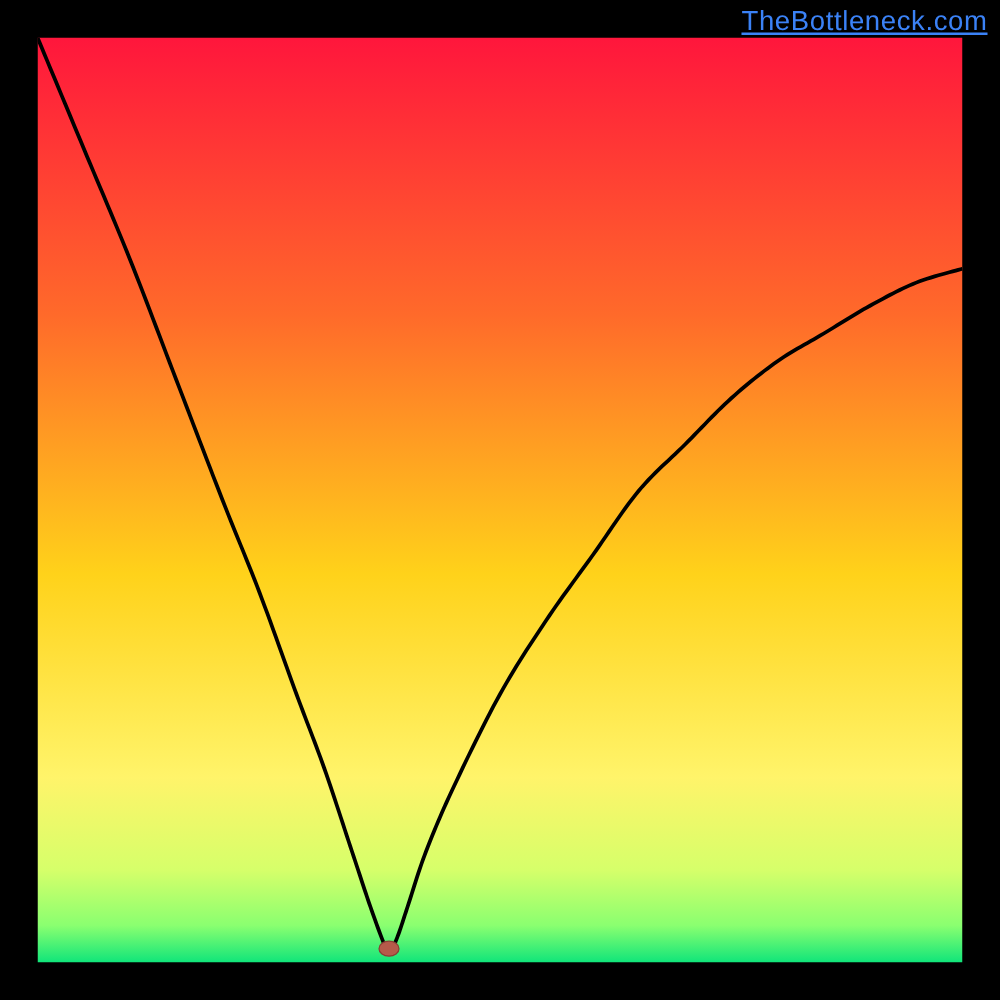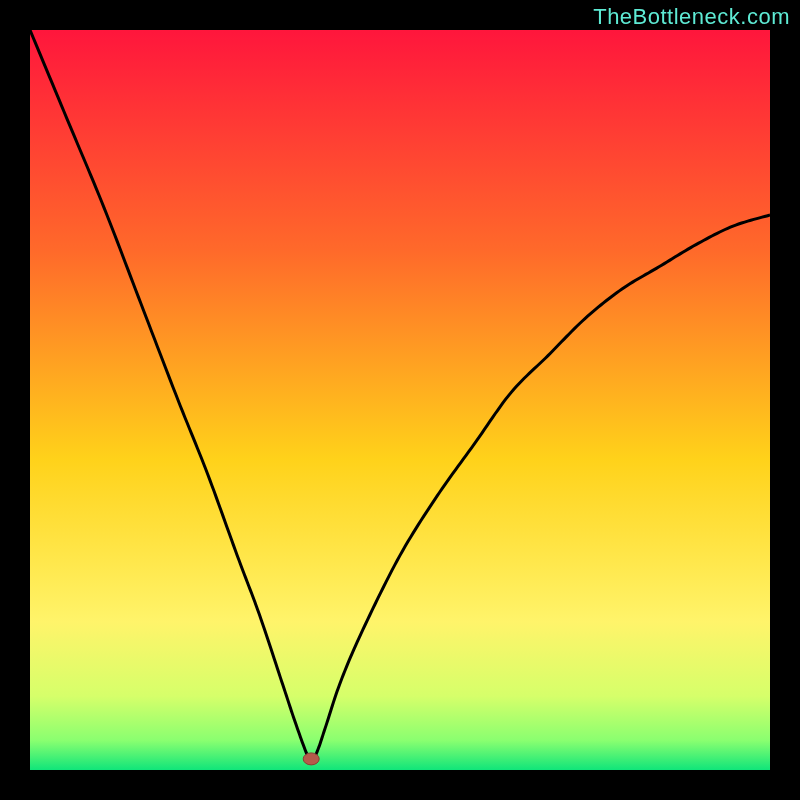--- a/index.html
+++ b/index.html
@@ -14,25 +14,26 @@
   .frame {
     position: relative;
     width: 800px;
     height: 800px;
     background: #000;
   }
   .watermark {
     position: absolute;
     top: 4px;
     right: 10px;
-    color: #5eead4;
+    color: #3b82f6;
     font-size: 22px;
     font-weight: 500;
     letter-spacing: 0.5px;
     z-index: 10;
+    text-decoration: underline;
   }
   .plot-wrap {
     position: absolute;
     left: 30px;
     top: 30px;
     width: 740px;
     height: 740px;
   }
   svg {
     display: block;

